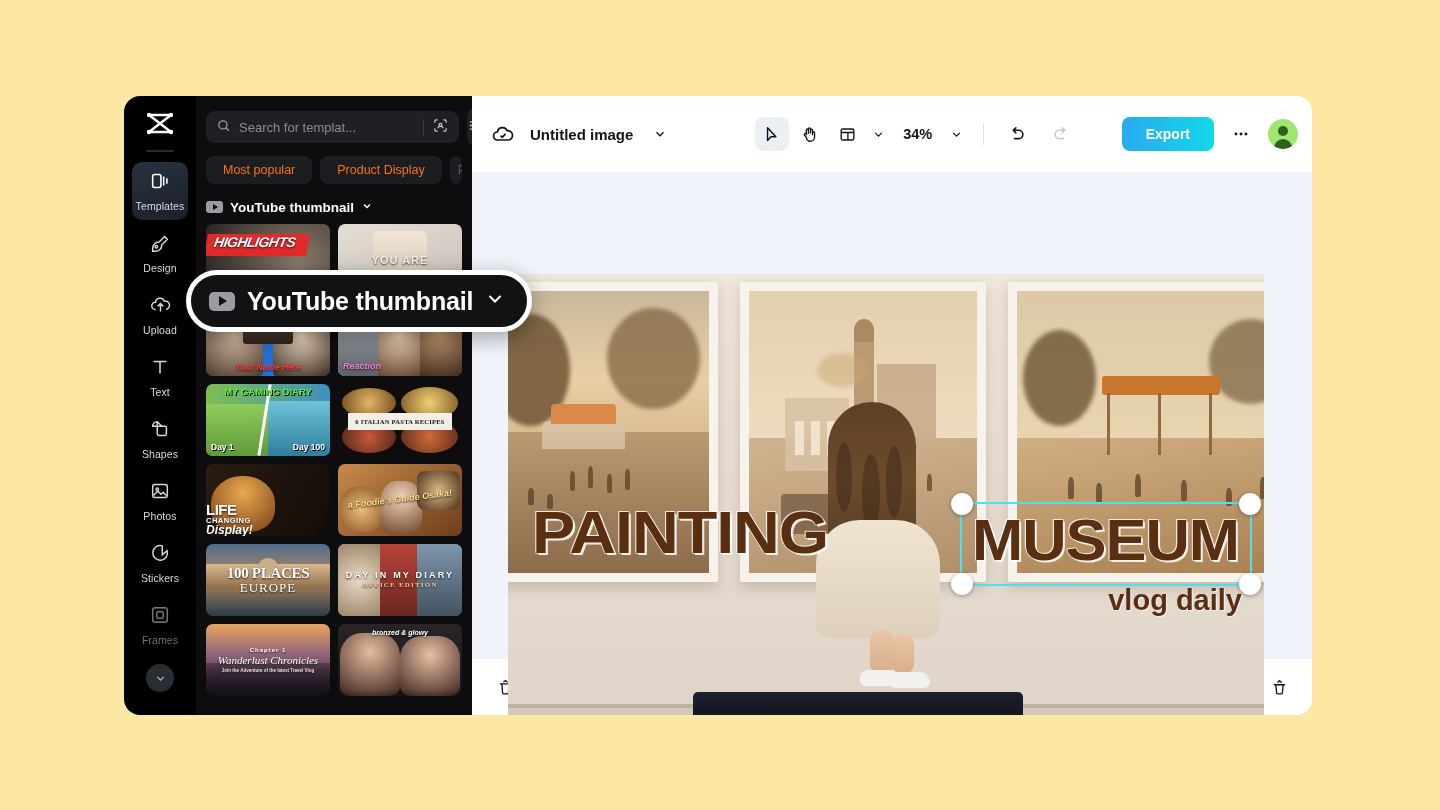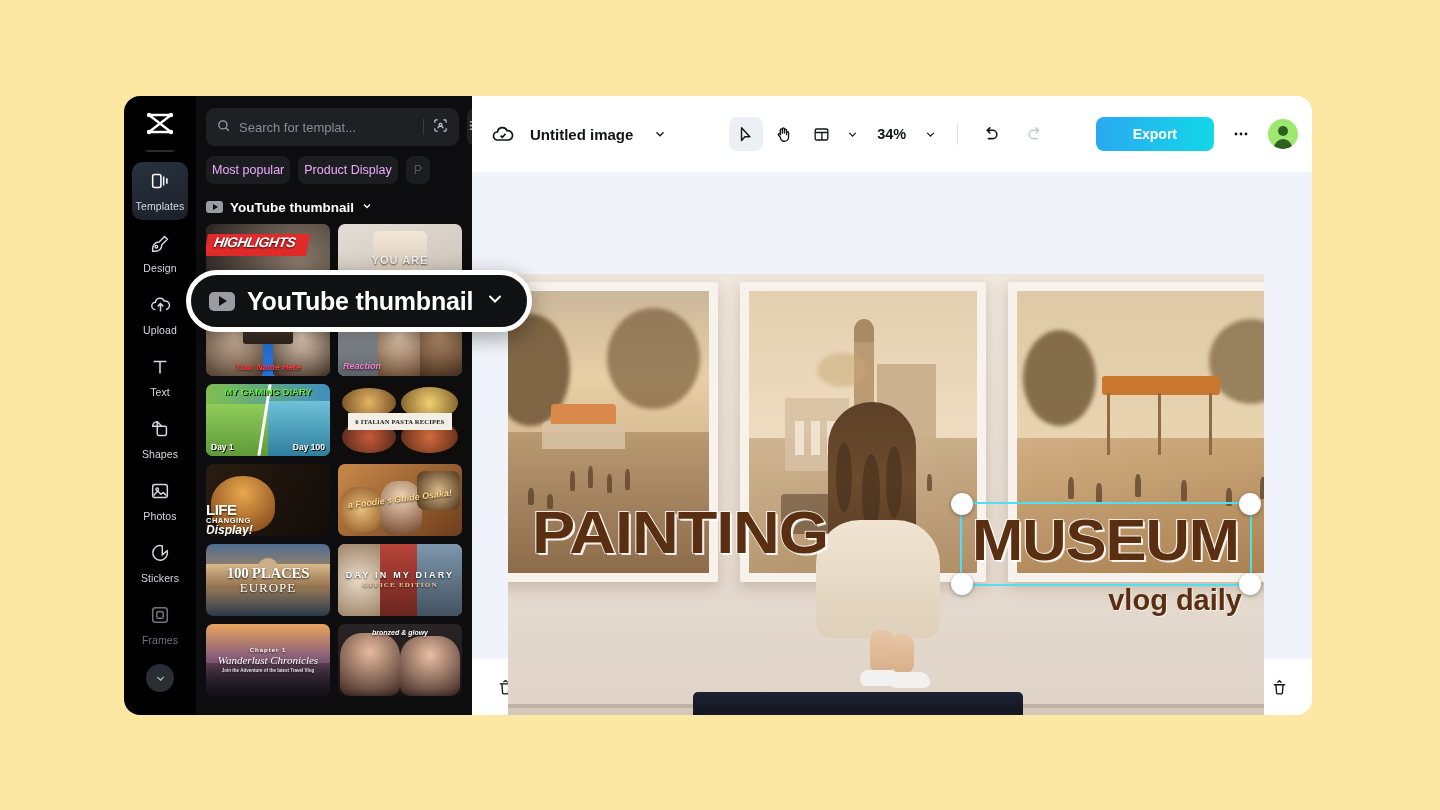--- a/index.html
+++ b/index.html
@@ -42,38 +42,38 @@
   }
 
   
   .panel {
     width: 276px; flex: 0 0 276px; height: 100%;
     background: #0d0d0f; padding: 12px 10px 0 10px;
     position: relative; overflow: hidden;
   }
   .search-row { display: flex; gap: 8px; align-items: center; }
   .search-box {
-    flex: 1; height: 38px; background: #1f2024; border-radius: 9px;
+    flex: 1; height: 32px; background: #1f2024; border-radius: 9px;
     display: flex; align-items: center; padding: 0 10px; gap: 8px;
   }
   .search-box input {
     flex: 1; background: transparent; border: 0; outline: none;
     color: #e6e6e6; font-size: 13px; font-family: "Liberation Sans", sans-serif;
   }
   .search-box input::placeholder { color: #8a8d94; }
   .vdiv { width: 1px; height: 16px; background: #3a3c42; }
   .filter-btn {
     width: 36px; height: 38px; background: #1f2024; border-radius: 9px;
     display:flex; align-items:center; justify-content:center; cursor:pointer;
   }
   .chips { display: flex; gap: 8px; margin-top: 10px; }
   .chip {
     height: 28px; background: #1c1d21; border-radius: 8px;
-    display:flex; align-items:center; padding: 0 6px;
-    color: #f0abfc; font-size: 12.5px; white-space: nowrap; cursor: pointer;
+    display:flex; align-items:center; padding: 0 17px;
+    color: #f97316; font-size: 12.5px; white-space: nowrap; cursor: pointer;
   }
   .chip.clipped { overflow: hidden; width: 24px; padding: 0 0 0 8px; color:#53565c; }
   .cat-head {
     display:flex; align-items:center; gap:7px; margin-top: 14px; margin-bottom: 8px;
   }
   .cat-head .txt { color:#fff; font-size: 13.5px; font-weight: 700; }
   .yt-badge {
     width: 17px; height: 12px; background: #9a9ca1; border-radius: 3px;
     display:flex; align-items:center; justify-content:center;
   }
@@ -104,21 +104,21 @@
   .doc-name { font-size: 15px; color:#12141a; font-weight:600; }
   .icon-btn {
     width: 34px; height: 34px; border-radius: 8px;
     display:flex; align-items:center; justify-content:center; cursor:pointer;
   }
   .icon-btn.active { background:#eceff4; }
   .tool-group { display:flex; align-items:center; gap:4px; }
   .zoom-val { font-size: 14.5px; color:#12141a; font-weight:600; min-width: 38px; text-align:center; }
   .tbar-div { width:1px; height:22px; background:#dfe3ea; margin: 0 6px; }
   .export-btn {
-    height: 34px; padding: 0 37px; border-radius: 8px; border:0; cursor:pointer;
+    height: 34px; padding: 0 24px; border-radius: 8px; border:0; cursor:pointer;
     background: linear-gradient(90deg,#2aa9f0,#12d8e8);
     color:#fff; font-size: 14px; font-weight: 700; font-family:"Liberation Sans",sans-serif;
   }
   .avatar {
     width: 30px; height: 30px; border-radius: 50%; background:#9fe870;
     display:flex; align-items:flex-end; justify-content:center; overflow:hidden; cursor:pointer;
   }
   .avatar .head { width:10px;height:10px;border-radius:50%;background:#2f5e22;position:absolute;margin-bottom:13px;}
   .avatar .body { width:18px;height:10px;border-radius:9px 9px 0 0;background:#2f5e22;}
 

